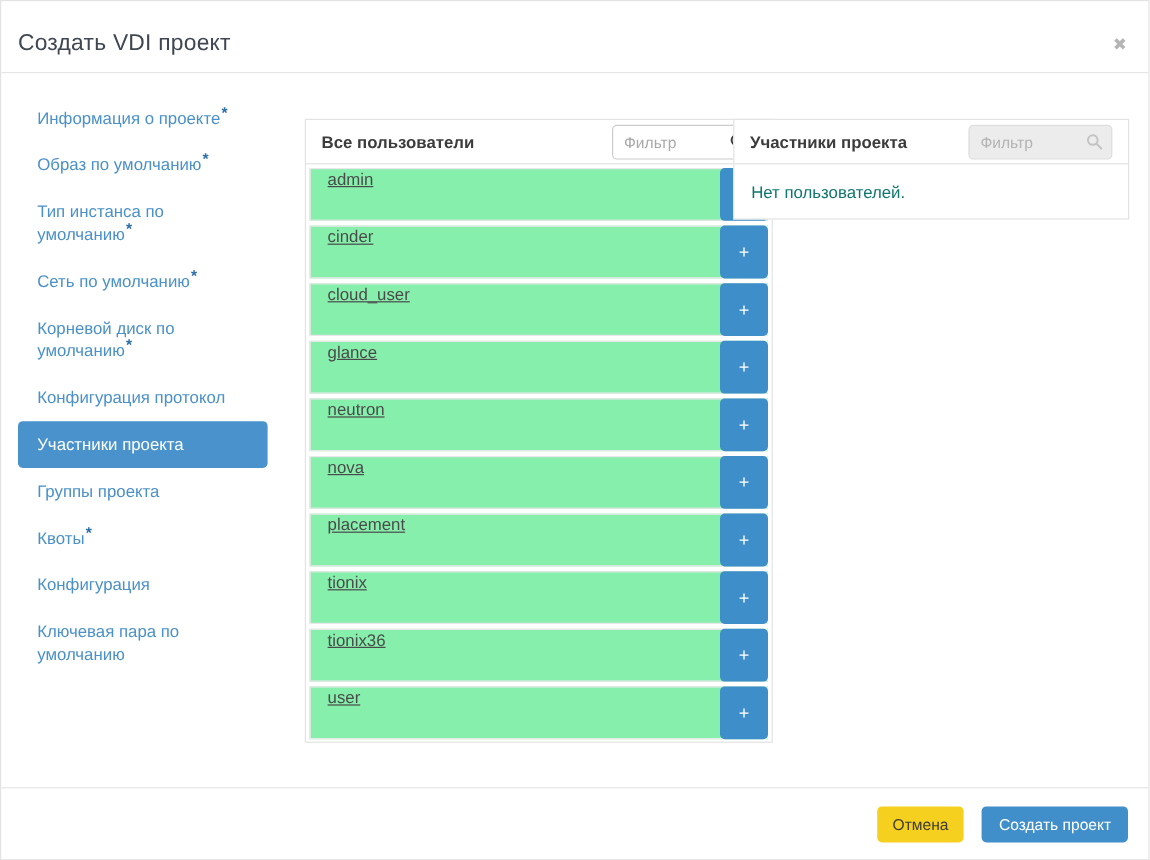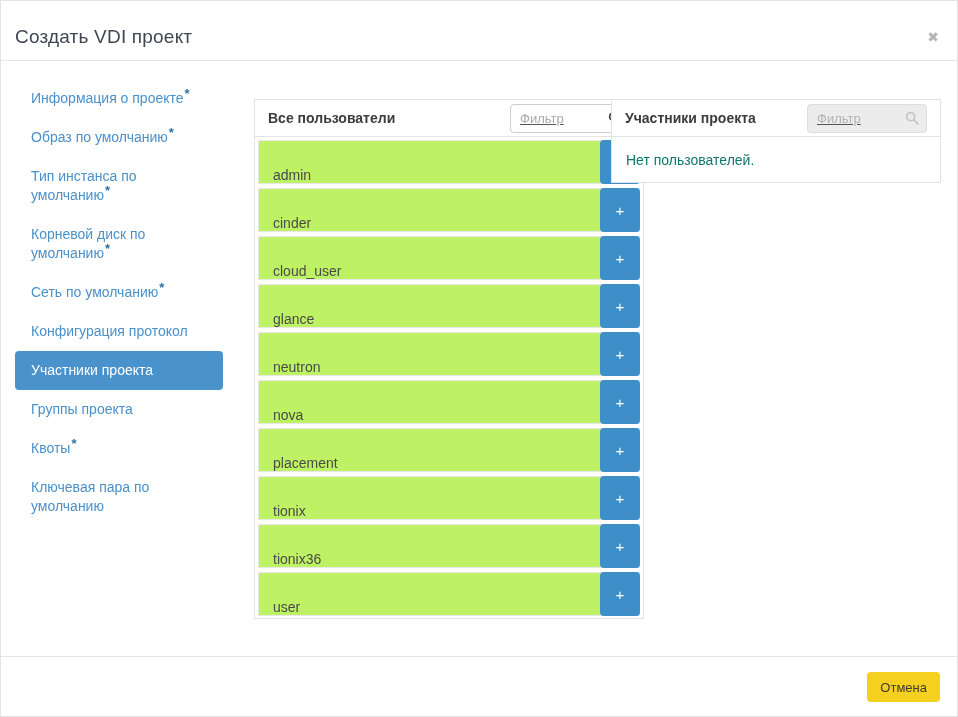--- a/index.html
+++ b/index.html
@@ -40,33 +40,33 @@
     height: 37px; border-bottom: 1px solid #e3e3e3;
     display: flex; align-items: center; justify-content: space-between;
     padding: 0 13px;
   }
   .panel-title { font-weight: 700; font-size: 14px; color: #3c3c3c; }
   .filter { position: relative; width: 120px; }
   .filter input {
     width: 100%; height: 29px; border: 1px solid #cccccc; border-radius: 4px;
     padding: 0 27px 0 9px; font-size: 13px; color: #555;
     font-family: "Liberation Sans", "DejaVu Sans", sans-serif;
-    outline: none; background: #fff; text-decoration: underline;
+    outline: none; background: #fff;
   }
   .filter input::placeholder { color: #a9a9a9; }
   .filter input[disabled] { background: #ececec; border-color: #dddddd; }
   .filter input[disabled]::placeholder { color: #b4b4b4; }
   .search-icon { position: absolute; right: 8px; top: 50%; transform: translateY(-50%); }
   
   .user-list { padding: 3px; }
   .user-row {
     position: relative; height: 44px; margin-bottom: 4px;
-    background: #bef264; border: 1px solid #e8e8e8;
-    display: flex; align-items: flex-end; padding-left: 14px;
-    font-size: 14px; color: #4a4a4a;
+    background: #86efac; border: 1px solid #e8e8e8;
+    display: flex; align-items: flex-start; padding-left: 14px;
+    font-size: 14px; color: #4a4a4a; text-decoration: underline;
   }
   .user-row:last-child { margin-bottom: 16px; }
   .add-btn {
     position: absolute; right: -1px; top: -1px; bottom: -1px; width: 40px;
     background: #3d8ec9; color: #ffffff; border: none; border-radius: 4px;
     font-size: 15px; line-height: 1; cursor: pointer;
     font-family: "Liberation Sans", "DejaVu Sans", sans-serif;
   }
   .empty-row {
     height: 45px; display: flex; align-items: center;
@@ -91,26 +91,27 @@
 
   <div class="dialog-header">
     <h1 class="dialog-title">Создать VDI проект</h1>
     <span class="close-x">✖</span>
   </div>
 
   <nav class="sidebar">
       <div class="side-item"><span>Информация о проекте</span><span class="req">*</span></div>
       <div class="side-item"><span>Образ по умолчанию</span><span class="req">*</span></div>
       <div class="side-item"><span>Тип инстанса по умолчанию</span><span class="req">*</span></div>
+      <div class="side-item"><span>Сеть по умолчанию</span><span class="req">*</span></div>
       <div class="side-item"><span>Корневой диск по умолчанию</span><span class="req">*</span></div>
-      <div class="side-item"><span>Сеть по умолчанию</span><span class="req">*</span></div>
       <div class="side-item"><span>Конфигурация протокол</span></div>
       <div class="side-item active"><span>Участники проекта</span></div>
       <div class="side-item"><span>Группы проекта</span></div>
       <div class="side-item"><span>Квоты</span><span class="req">*</span></div>
+      <div class="side-item"><span>Конфигурация</span></div>
       <div class="side-item"><span>Ключевая пара по умолчанию</span></div>
     </nav>
 
   <section class="panel left">
     <div class="panel-header">
       <span class="panel-title">Все пользователи</span>
       <div class="filter">
         <input type="text" placeholder="Фильтр" style="">
         <svg class="search-icon" width="14" height="14" viewBox="0 0 16 16">
           <circle cx="6.5" cy="6.5" r="4.6" fill="none" stroke="#3a3a3a" stroke-width="1.9"></circle>
@@ -171,15 +172,16 @@
           <circle cx="6.5" cy="6.5" r="4.6" fill="none" stroke="#c3c3c3" stroke-width="1.9"></circle>
           <line x1="10.2" y1="10.2" x2="14.6" y2="14.6" stroke="#c3c3c3" stroke-width="1.9" stroke-linecap="round"></line>
         </svg>
       </div>
     </div>
     <div class="empty-row">Нет пользователей.</div>
   </section>
 
   <footer class="dialog-footer">
     <button class="btn btn-cancel">Отмена</button>
+    <button class="btn btn-submit">Создать проект</button>
   </footer>
 
 </div>
 
 </body></html>

